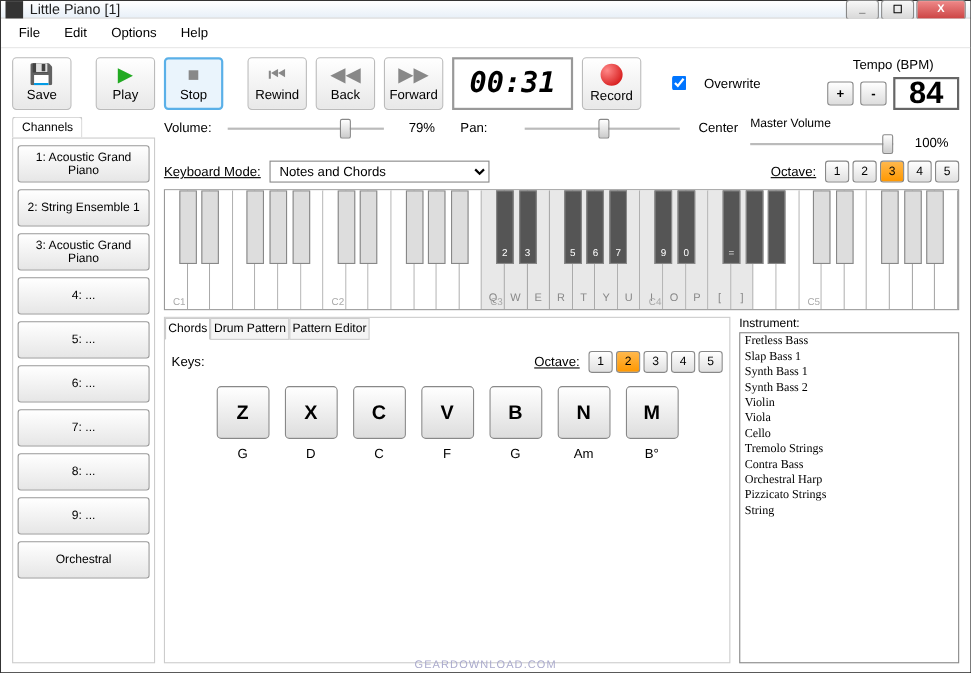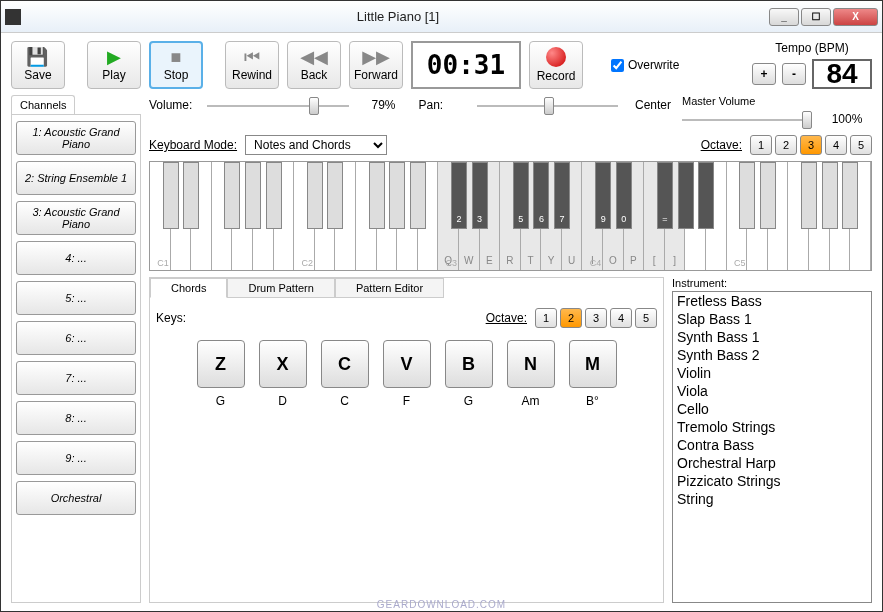--- a/index.html
+++ b/index.html
@@ -1,98 +1,104 @@
 <!DOCTYPE html>
 <html><head>
 <meta charset="utf-8">
 <style>
 * { box-sizing: border-box; margin: 0; padding: 0; font-family: "Segoe UI", Tahoma, sans-serif; font-size: 12px; }
 body { background: linear-gradient(#5aa8d8, #4a98cc); width: 883px; height: 612px; overflow: hidden; }
 .window { background: #fff; border: 1px solid #333; margin: 0; height: 612px; display: flex; flex-direction: column; }
-.titlebar { background: linear-gradient(#fff, #e8f0f8); height: 32px; display: flex; align-items: center; padding: 0 4px; border-bottom: 1px solid #ccc; text-align: center; }
+.titlebar { background: linear-gradient(#fff, #e8f0f8); height: 16px; display: flex; align-items: center; padding: 0 4px; border-bottom: 1px solid #ccc; }
 .titleicon { width: 16px; height: 16px; background: #333; margin-right: 6px; display: inline-block; }
 .title { flex: 1; color: #222; font-size: 13px; }
 .winbtns { display: flex; gap: 2px; }
 .winbtn { width: 30px; height: 18px; border: 1px solid #888; border-radius: 3px; display: flex; align-items: center; justify-content: center; background: linear-gradient(#f8f8f8,#d8d8d8); cursor: pointer; font-size: 10px; font-weight: bold; }
 .winbtn.close { background: linear-gradient(#e88,#c44); color: #fff; width: 45px; }
 .menubar { display: flex; gap: 14px; padding: 4px 12px; background: #fff; border-bottom: 1px solid #e0e0e0; }
 .menuitem { cursor: pointer; padding: 2px 4px; }
 .content { flex: 1; padding: 8px 10px; background: #fff; display: flex; flex-direction: column; gap: 6px; }
 .toolbar { display: flex; align-items: center; gap: 8px; }
 .tbtn { width: 54px; height: 48px; border: 1px solid #bbb; border-radius: 4px; background: linear-gradient(#fff,#e8e8e8); display: flex; flex-direction: column; align-items: center; justify-content: center; gap: 2px; cursor: pointer; font-size: 11px; }
 .tbtn.active { border: 2px solid #5ab0e8; background: #eaf4fc; }
 .tbtn .ic { font-size: 18px; line-height: 1; }
-.timedisp { width: 110px; height: 48px; border: 2px solid #999; background: #fff; display: flex; align-items: center; justify-content: center; font-size: 26px; font-weight: bold; font-family: monospace; }
+.timedisp { width: 110px; height: 48px; border: 2px solid #999; background: #fff; display: flex; align-items: center; justify-content: center; font-size: 26px; font-weight: bold; font-family: monospace; font-style: italic; }
 .recbtn { width: 54px; height: 48px; border: 1px solid #bbb; border-radius: 4px; background: linear-gradient(#fff,#e8e8e8); display: flex; flex-direction: column; align-items: center; justify-content: center; gap: 2px; cursor: pointer; font-size: 11px; }
 .reddot { width: 20px; height: 20px; border-radius: 50%; background: radial-gradient(circle at 30% 30%, #f88, #c00); }
-.chk { margin-left: 20px; display: flex; align-items: center; gap: 4px; }
+.chk { margin-left: 20px; display: flex; align-items: flex-start; gap: 16px; }
 .tempo-block { margin-left: auto; text-align: center; }
 .tempo-ctrl { display: flex; align-items: center; gap: 6px; }
 .pmbtn { width: 24px; height: 22px; border: 1px solid #888; background: linear-gradient(#fff,#ddd); border-radius: 3px; cursor: pointer; font-weight: bold; }
 .tempo-val { width: 60px; height: 30px; border: 2px solid #666; font-size: 28px; font-weight: bold; display: flex; align-items: center; justify-content: center; }
 .mainrow { display: flex; gap: 8px; flex: 1; min-height: 0; }
 .sidebar { width: 130px; display: flex; flex-direction: column; }
 .tabhead { border: 1px solid #ccc; border-bottom: none; padding: 3px 8px; background: #fff; border-radius: 3px 3px 0 0; width: fit-content; font-size: 11px; }
 .sidebox { border: 1px solid #ccc; padding: 6px 4px; flex: 1; display: flex; flex-direction: column; gap: 6px; }
-.chbtn { height: 34px; border: 1px solid #999; border-radius: 3px; background: linear-gradient(#fff,#e6e6e6); cursor: pointer; font-size: 11px; display: flex; align-items: center; justify-content: center; text-align: center; padding: 0 2px; font-style: italic; }
+.chbtn { height: 34px; border: 1px solid #999; border-radius: 3px; background: linear-gradient(#fff,#e6e6e6); cursor: pointer; font-size: 11px; display: flex; align-items: center; justify-content: center; text-align: center; padding: 0 2px; }
 .rightcol { flex: 1; display: flex; flex-direction: column; gap: 6px; min-width: 0; }
 .sliderrow { display: flex; align-items: center; gap: 10px; }
 .sliderrow .lbl { width: 48px; }
 .slider { flex: 1; height: 20px; position: relative; }
 .track { position: absolute; top: 50%; left: 0; right: 0; height: 2px; background: #bbb; }
 .thumb { position: absolute; top: 2px; width: 10px; height: 18px; background: linear-gradient(#fff,#ccc); border: 1px solid #888; border-radius: 2px; cursor: pointer; }
 .sval { width: 50px; text-align: center; }
 .mv-block { width: 190px; }
 .kbrow { display: flex; align-items: center; gap: 8px; }
-.kbsel { width: 142px; height: 20px; border: 1px solid #888; padding: 0 4px; background: #fff; }
+.kbsel { width: 200px; height: 20px; border: 1px solid #888; padding: 0 4px; background: #fff; }
 .octbtns { display: flex; gap: 3px; }
 .octbtn { width: 22px; height: 20px; border: 1px solid #888; background: linear-gradient(#fff,#e0e0e0); border-radius: 3px; cursor: pointer; font-size: 11px; }
 .octbtn.active { background: linear-gradient(#ffb84d,#ff9800); }
 .piano { position: relative; height: 110px; border: 1px solid #999; background: #fff; overflow: hidden; }
 .whitekeys { display: flex; height: 100%; }
 .wkey { flex: 1; border-right: 1px solid #aaa; background: #fff; position: relative; }
 .wkey.grey { background: #e8e8e8; }
 .wkey .lbl { position: absolute; bottom: 4px; left: 50%; transform: translateX(-50%); font-size: 10px; color: #888; }
 .blackkeys { position: absolute; top: 0; left: 0; right: 0; height: 62%; pointer-events: none; }
 .bkey { position: absolute; top: 0; width: 2.2%; height: 100%; background: #ddd; border: 1px solid #888; }
 .bkey.dark { background: #555; }
 .bkey .lbl { position: absolute; bottom: 4px; left: 50%; transform: translateX(-50%); font-size: 9px; color: #fff; }
 .clabel { position: absolute; bottom: 2px; font-size: 9px; color: #aaa; }
 .bottomrow { display: flex; gap: 8px; flex: 1; min-height: 0; }
 .chordpanel { flex: 1; border: 1px solid #ccc; padding: 6px; display: flex; flex-direction: column; gap: 6px; }
 .tabs2 { display: flex; gap: 0; margin: -6px -6px 4px -6px; }
-.tab2 { border: 1px solid #ccc; padding: 3px 20px; background: #f4f4f4; font-size: 11px; cursor: pointer; }
+.tab2 { border: 1px solid #ccc; padding: 3px 2px; background: #f4f4f4; font-size: 11px; cursor: pointer; }
 .tab2.active { background: #fff; border-bottom: 1px solid #fff; }
 .keysrow { display: flex; align-items: center; gap: 8px; }
 .chordkeys { display: flex; gap: 14px; justify-content: center; margin-top: 6px; }
 .ck { display: flex; flex-direction: column; align-items: center; gap: 6px; }
 .ckbtn { width: 48px; height: 48px; border: 1px solid #888; border-radius: 4px; background: linear-gradient(#fff,#ddd); font-size: 18px; font-weight: bold; cursor: pointer; }
 .instpanel { width: 200px; display: flex; flex-direction: column; }
 .instlabel { font-size: 11px; margin-bottom: 2px; }
 .instlist { flex: 1; border: 1px solid #888; overflow-y: auto; background: #fff; }
-.instlist div { padding: 1px 4px; font-size: 14px; cursor: pointer; }
+.instlist div { padding: 1px 4px; font-size: 11px; cursor: pointer; font-family: Liberation Serif, serif; }
 .instlist div.sel { background: #3399ff; color: #fff; }
 .gap { flex: 1; }
 .green { color: #2a2; }
 .footer-text { position: fixed; bottom: 2px; left: 50%; transform: translateX(-50%); color: #aac; font-size: 10px; letter-spacing: 1px; }
 </style>
 </head>
 <body>
 
 <div class="window">
   <div class="titlebar">
     <span class="titleicon"></span>
     <span class="title">Little Piano [1]</span>
     <div class="winbtns">
       <div class="winbtn">_</div>
       <div class="winbtn">☐</div>
       <div class="winbtn close">X</div>
     </div>
   </div>
 
+  <div class="menubar">
+    <span class="menuitem">File</span>
+    <span class="menuitem">Edit</span>
+    <span class="menuitem">Options</span>
+    <span class="menuitem">Help</span>
+  </div>
 
   <div class="content">
     <div class="toolbar">
       <div class="tbtn">
           <span class="ic green">💾</span>
           <span>Save</span>
         </div>
       <div style="width:6px"></div>
       <div class="tbtn">
           <span class="ic green">▶</span>

